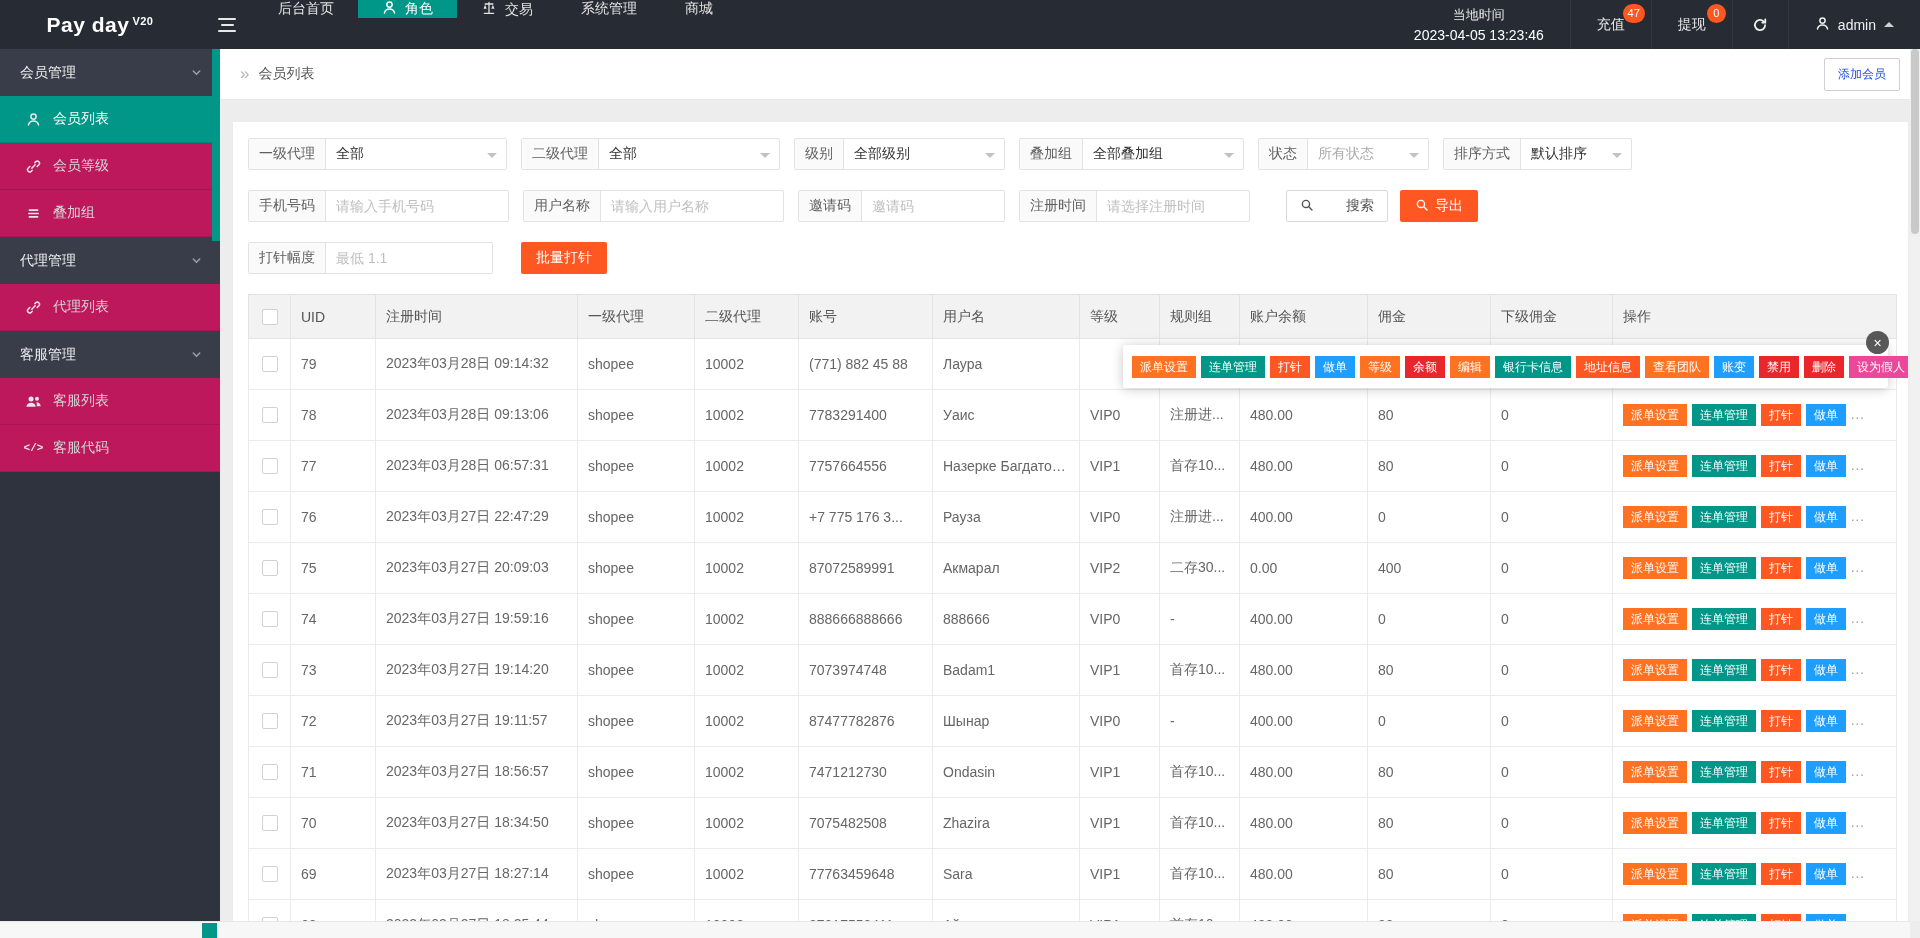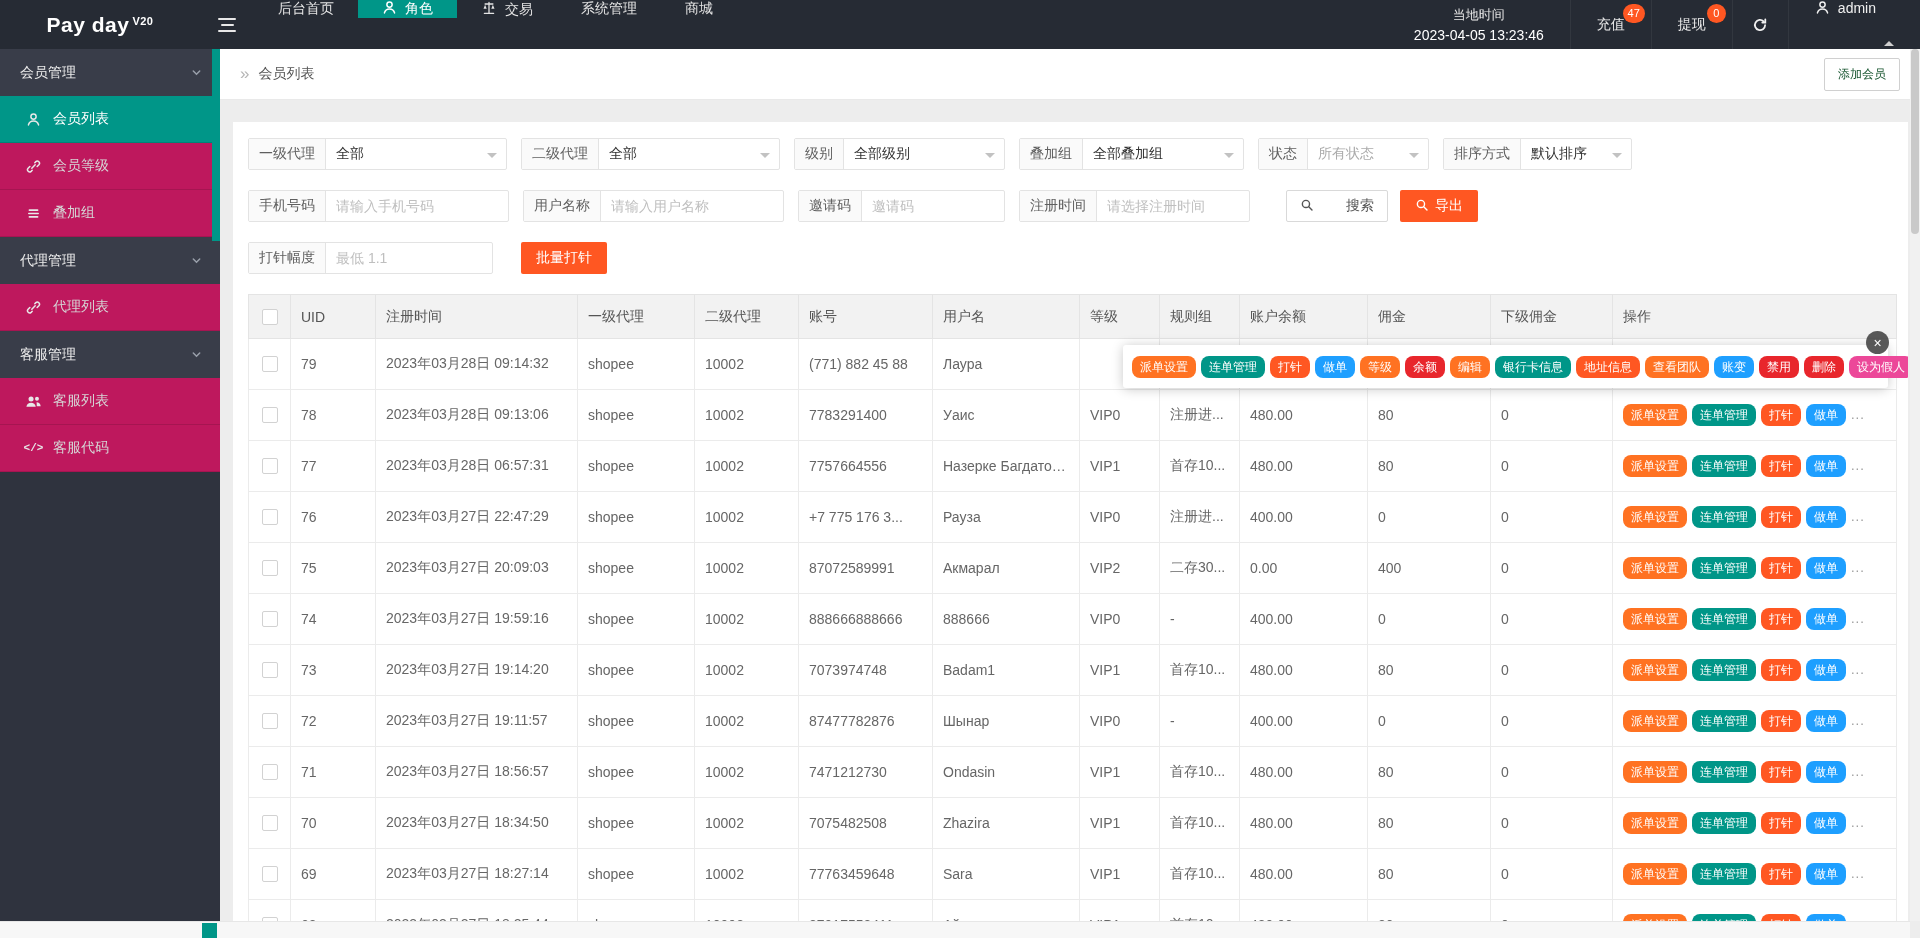--- a/index.html
+++ b/index.html
@@ -16,61 +16,61 @@
   .topnav { display:flex; align-items:flex-start; }
   .nav-item { display:flex; align-items:center; gap:8px; padding:0 24px; font-size:14px; color:#e4e4e4; cursor:pointer; }
   .nav-item.active { background:#009688; color:#fff; }
   .topbar-right { margin-left:auto; display:flex; align-items:stretch; }
   .tb-time { display:flex; flex-direction:column; justify-content:center; align-items:center; gap:3px; padding:0 26px; }
   .tb-time .t1 { font-size:13px; color:#e8e8e8; }
   .tb-time .t2 { font-size:14px; color:#fff; }
   .tb-btn { position:relative; display:flex; align-items:center; padding:0 26px; font-size:14px; color:#ececec; cursor:pointer; border-left:1px solid rgba(255,255,255,.06); }
   .badge { position:absolute; top:4px; right:6px; min-width:19px; height:19px; line-height:19px; padding:0 5px; background:#ff5722; color:#fff; border-radius:10px; font-size:11px; text-align:center; }
   .tb-refresh { width:56px; display:flex; align-items:center; justify-content:center; border-left:1px solid rgba(255,255,255,.06); cursor:pointer; }
-  .tb-admin { display:flex; gap:8px; padding:0 26px; font-size:14px; border-left:1px solid rgba(255,255,255,.06); cursor:pointer; }
+  .tb-admin { display:flex; align-items:center; gap:8px; padding:0 26px; font-size:14px; border-left:1px solid rgba(255,255,255,.06); cursor:pointer; }
   .caret-up { border:5px solid transparent; border-bottom-color:#cfcfcf; transform:translateY(-3px); }
 
   
   .shell { display:flex; height:872px; }
   .sidebar { width:220px; flex:none; background:#2f333e; position:relative; }
   .side-group-title { height:47px; display:flex; align-items:center; padding:0 18px 0 20px; background:#393d49; color:#ededed; font-size:14px; cursor:pointer; }
   .side-group-title .gchev { margin-left:auto; color:#9aa0ab; display:flex; }
   .side-item { height:47px; display:flex; align-items:center; gap:11px; padding-left:25px; background:#be185d; color:#d6d6d6; font-size:14px; cursor:pointer; border-bottom:1px solid rgba(0,0,0,.12); }
   .side-item.active { background:#009688; color:#fff; }
   .side-item .icn { display:flex; width:17px; justify-content:center; color:#e8e8e8; }
   .code-glyph { font-family:"Liberation Mono","DejaVu Sans Mono",monospace; font-size:11px; font-weight:bold; }
   .side-scroll-thumb { position:absolute; top:0; right:0; width:8px; height:192px; background:#009688; }
 
   
   .main { flex:1; min-width:0; display:flex; flex-direction:column; }
   .crumb-bar { height:51px; background:#fff; border-bottom:1px solid #e9e9e9; display:flex; align-items:center; padding:0 20px; }
   .crumb-arrow { color:#b5b5b5; font-size:17px; margin-right:9px; }
   .crumb-title { font-size:14px; color:#555; }
-  .add-btn { margin-left:auto; background:#fff; border:1px solid #d0d0d0; border-radius:2px; padding:7px 13px; font-size:12px; color:#14532d; cursor:pointer; }
+  .add-btn { margin-left:auto; background:#fff; border:1px solid #d0d0d0; border-radius:2px; padding:7px 13px; font-size:12px; color:#1d4ed8; cursor:pointer; }
 
   .panel { background:#fff; margin:22px 12px 0 13px; padding:16px 15px 0 15px; flex:1; overflow:hidden; }
   .filter-row { display:flex; align-items:center; margin-bottom:20px; }
   .fgroup { display:flex; height:32px; border:1px solid #e3e3e3; border-radius:2px; margin-right:14px; background:#fff; }
   .flabel { background:#fafafa; border-right:1px solid #e3e3e3; display:flex; align-items:center; padding:0 10px; font-size:14px; color:#5f5f5f; white-space:nowrap; }
   .fselect { position:relative; display:flex; align-items:center; padding:0 26px 0 10px; font-size:14px; color:#333; cursor:pointer; }
   .fselect.muted { color:#ababab; }
   .fselect .dcaret { position:absolute; right:9px; top:14px; border:5px solid transparent; border-top-color:#c2c2c2; }
   .finput { border:none; outline:none; height:30px; padding:0 10px; font-size:14px; color:#333; background:transparent; }
   .finput::placeholder { color:#bfbfbf; }
   .btn { display:inline-flex; align-items:center; justify-content:center; gap:6px; height:32px; border-radius:2px; font-size:14px; cursor:pointer; border:none; }
   .btn-search { background:#fff; border:1px solid #d9d9d9; color:#555; padding:8px 13px; margin-left:22px;gap:32px; }
   .btn-orange { background:#ff5722; color:#fff; padding:0 15px; margin-left:12px; }
 
   
   .table-wrap { position:relative; }
   table { width:100%; border-collapse:collapse; table-layout:fixed; }
   th { height:44px; background:#f2f2f2; border:1px solid #e4e4e4; font-weight:normal; font-size:14px; color:#555; text-align:left; padding:0 10px; white-space:nowrap; }
   td { height:51px; background:#fff; border:1px solid #ebebeb; font-size:14px; color:#666; padding:0 10px; white-space:nowrap; overflow:hidden; text-overflow:ellipsis; }
   .cb { width:16px; height:16px; border:1px solid #d2d2d2; border-radius:2px; background:#fff; margin:0 auto; cursor:pointer; }
-  .act-btn { display:inline-block; color:#fff; font-size:12px; line-height:1; padding:5px 8px; border-radius:8px; margin-right:5px; cursor:pointer; white-space:nowrap; }
+  .act-btn { display:inline-block; color:#fff; font-size:12px; line-height:1; padding:5px 8px; border-radius:0; margin-right:5px; cursor:pointer; white-space:nowrap; }
   .more-dots { color:#999; font-size:13px; letter-spacing:1px; cursor:pointer; }
 
   
   .popup { position:absolute; top:51px; left:875px; right:5px; height:43px; background:#fff; border-radius:3px; box-shadow:0 1px 12px rgba(0,0,0,.22); display:flex; align-items:center; padding:0 9px; z-index:10; }
   .popup .act-btn { margin-right:5px; }
   .popup-close { position:absolute; top:-14px; right:-1px; width:23px; height:23px; border-radius:50%; background:rgba(66,66,66,.88); color:#fff; font-size:14px; display:flex; align-items:center; justify-content:center; cursor:pointer; }
 
   
   .vscroll { position:absolute; top:49px; right:0; width:10px; bottom:17px; background:#f1f1f1; z-index:15; }
   .vscroll .thumb { position:absolute; top:0; left:1px; width:8px; height:185px; background:#c9c9c9; border-radius:4px; }

